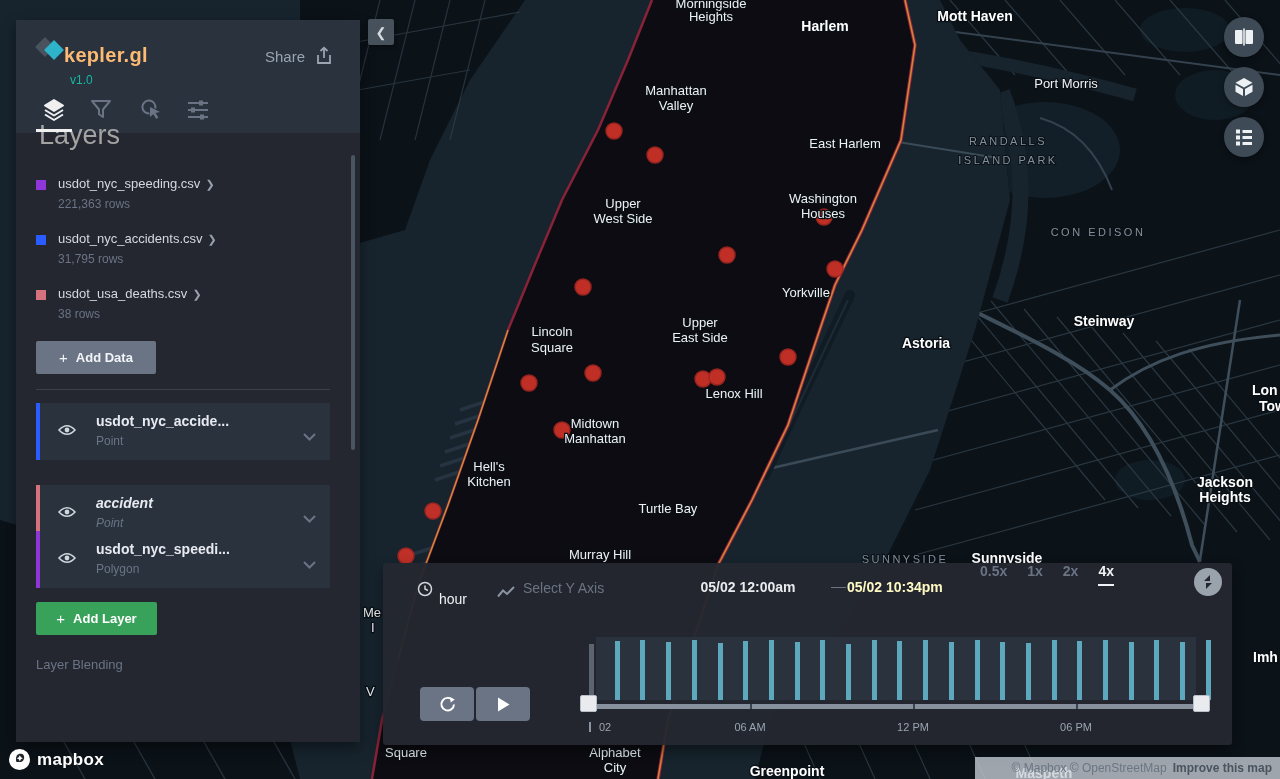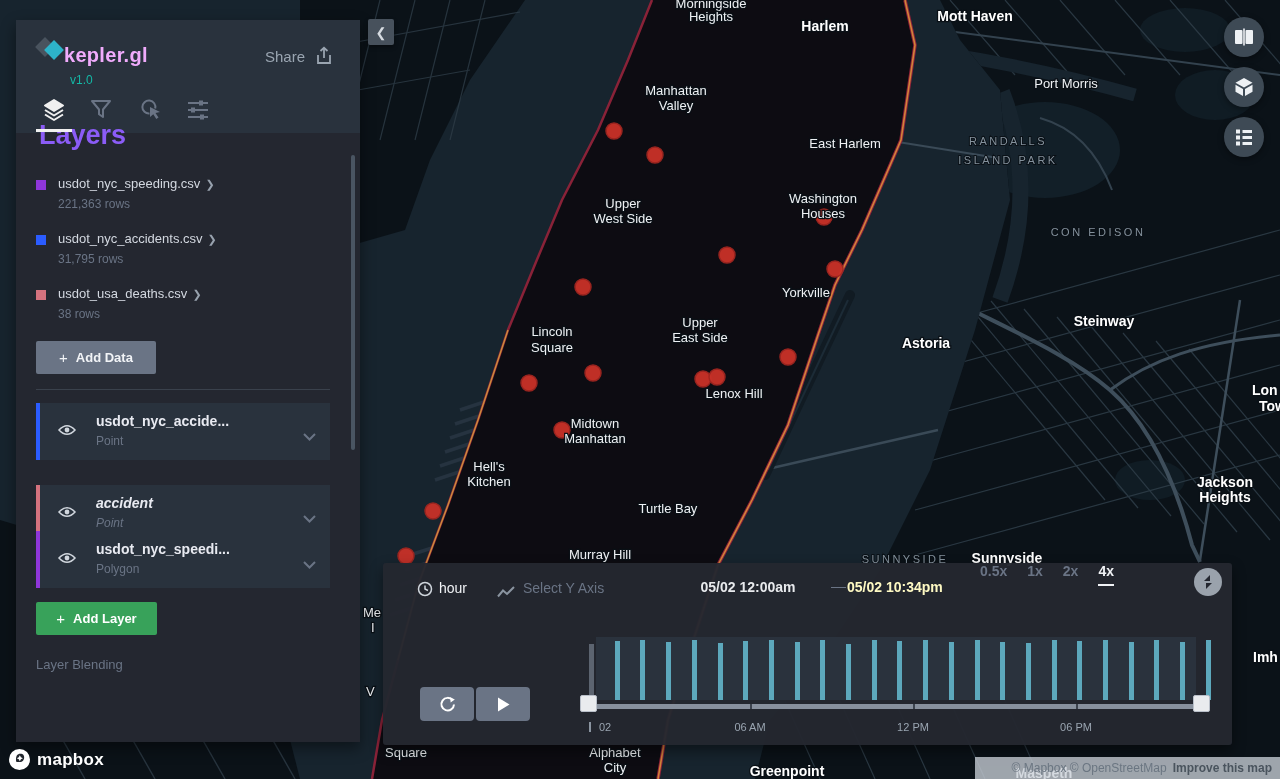--- a/index.html
+++ b/index.html
@@ -21,21 +21,21 @@
   #sidebar { position:absolute; left:16px; top:20px; width:344px; height:722px;
              background:#242730; box-shadow:0 6px 14px rgba(0,0,0,.45); }
   #sidebar-header { position:absolute; left:0; top:0; width:344px; height:113px; background:#29323d; }
   .logo-diamond { position:absolute; width:14px; height:14px; transform:rotate(45deg); }
   #app-title { position:absolute; left:48px; top:24px; font-size:20px; font-weight:700; letter-spacing:.3px; }
   #app-version { position:absolute; left:54px; top:53px; font-size:12px; color:#14b8a6; }
   #share-label { position:absolute; left:249px; top:28px; font-size:15px; color:#9aa5b1; cursor:pointer; }
   #share-icon { position:absolute; left:298px; top:26px; }
   .tab { position:absolute; top:78px; width:28px; height:26px; cursor:pointer; }
   #tab-underline { position:absolute; left:20px; top:109px; width:36px; height:3px; background:#f0f0f0; }
-  #panel-title { position:absolute; left:23px; top:100px; font-size:27px; color:#8b5cf6; font-weight:700; }
+  #panel-title { position:absolute; left:23px; top:100px; font-size:27px; color:#a3a3a3; font-weight:400; }
 
   .ds-swatch { position:absolute; left:20px; width:10px; height:10px; }
   .ds-name { position:absolute; left:42px; font-size:13px; color:#d3d8e0; white-space:nowrap; cursor:pointer; }
   .ds-name .chev { color:#98a2ae; font-size:11px; margin-left:5px; }
   .ds-rows { position:absolute; left:42px; font-size:12px; color:#6a7485; }
 
   .btn-gray { position:absolute; left:20px; width:120px; height:33px; background:#6a7485;
               color:#f2f4f7; font-size:13px; font-weight:700; border:none; border-radius:2px;
               display:flex; align-items:center; justify-content:center; gap:8px; cursor:pointer; }
   .btn-green { position:absolute; left:20px; width:121px; height:33px; background:#38a25a;
@@ -64,21 +64,21 @@
                   justify-content:center; cursor:pointer; box-shadow:0 2px 4px rgba(0,0,0,.4); }
 
   
   .map-ctrl { position:absolute; left:1224px; width:40px; height:40px; border-radius:50%;
               background:#3e4a55; display:flex; align-items:center; justify-content:center;
               cursor:pointer; box-shadow:0 2px 6px rgba(0,0,0,.4); }
 
   
   #timeline { position:absolute; left:383px; top:563px; width:849px; height:182px;
               background:rgba(36,39,48,.97); border-radius:3px; box-shadow:0 6px 14px rgba(0,0,0,.45); }
-  #tl-interval { position:absolute; left:56px; top:17px; font-size:14px; color:#f0f2f5; cursor:pointer; }
+  #tl-interval { position:absolute; left:56px; top:28px; font-size:14px; color:#f0f2f5; cursor:pointer; }
   #tl-yaxis { position:absolute; left:140px; top:17px; font-size:14px; color:#6a7485; cursor:pointer; }
   #tl-start { position:absolute; left:295px; top:16px; width:140px; text-align:center;
               font-size:14px; font-weight:700; color:#e8eaed; }
   #tl-dash { position:absolute; left:448px; top:14px; font-size:15px; color:#6a7485; }
   #tl-end { position:absolute; left:464px; top:16px; font-size:14px; font-weight:700; color:#fef9c3; }
   #tl-speeds { position:absolute; left:597px; top:0; display:flex; gap:20px; font-size:14px; color:#6a7485;font-weight:bold; }
   #tl-speeds span { cursor:pointer; padding-bottom:5px; }
   #tl-speeds span.active { color:#f0f2f5; border-bottom:2px solid #f0f2f5; }
   #tl-min-btn { position:absolute; left:811px; top:5px; width:28px; height:28px; border-radius:50%;
                 background:#9aa2ac; cursor:pointer; }
@@ -454,21 +454,21 @@
         <text x="787" y="776" class="place">Greenpoint</text>
         <text x="1044" y="778" class="place">Maspeth</text>
       </g>
 </svg>
 </div>
 
 <div id="sidebar">
   <div id="sidebar-header">
     <span class="logo-diamond" style="left:22px; top:20px; background:#49535e;"></span>
     <span class="logo-diamond" style="left:31px; top:23px; background:#2db3ca;"></span>
-    <div id="app-title" style="color:#f0abfc;">kepler.gl</div>
+    <div id="app-title" style="color:#fdba74;">kepler.gl</div>
     <div id="app-version">v1.0</div>
     <div id="share-label">Share</div>
     <span id="share-icon">
       <svg width="20" height="20" viewBox="0 0 20 20" fill="none" stroke="#9aa5b1" stroke-width="1.8">
         <path d="M4 9 v8 h12 v-8"></path>
           <path d="M10 12 V2"></path>
           <path d="M6.5 5 L10 1.8 13.5 5"></path>
       </svg>
     </span>
     <span class="tab" style="left:26px;">

